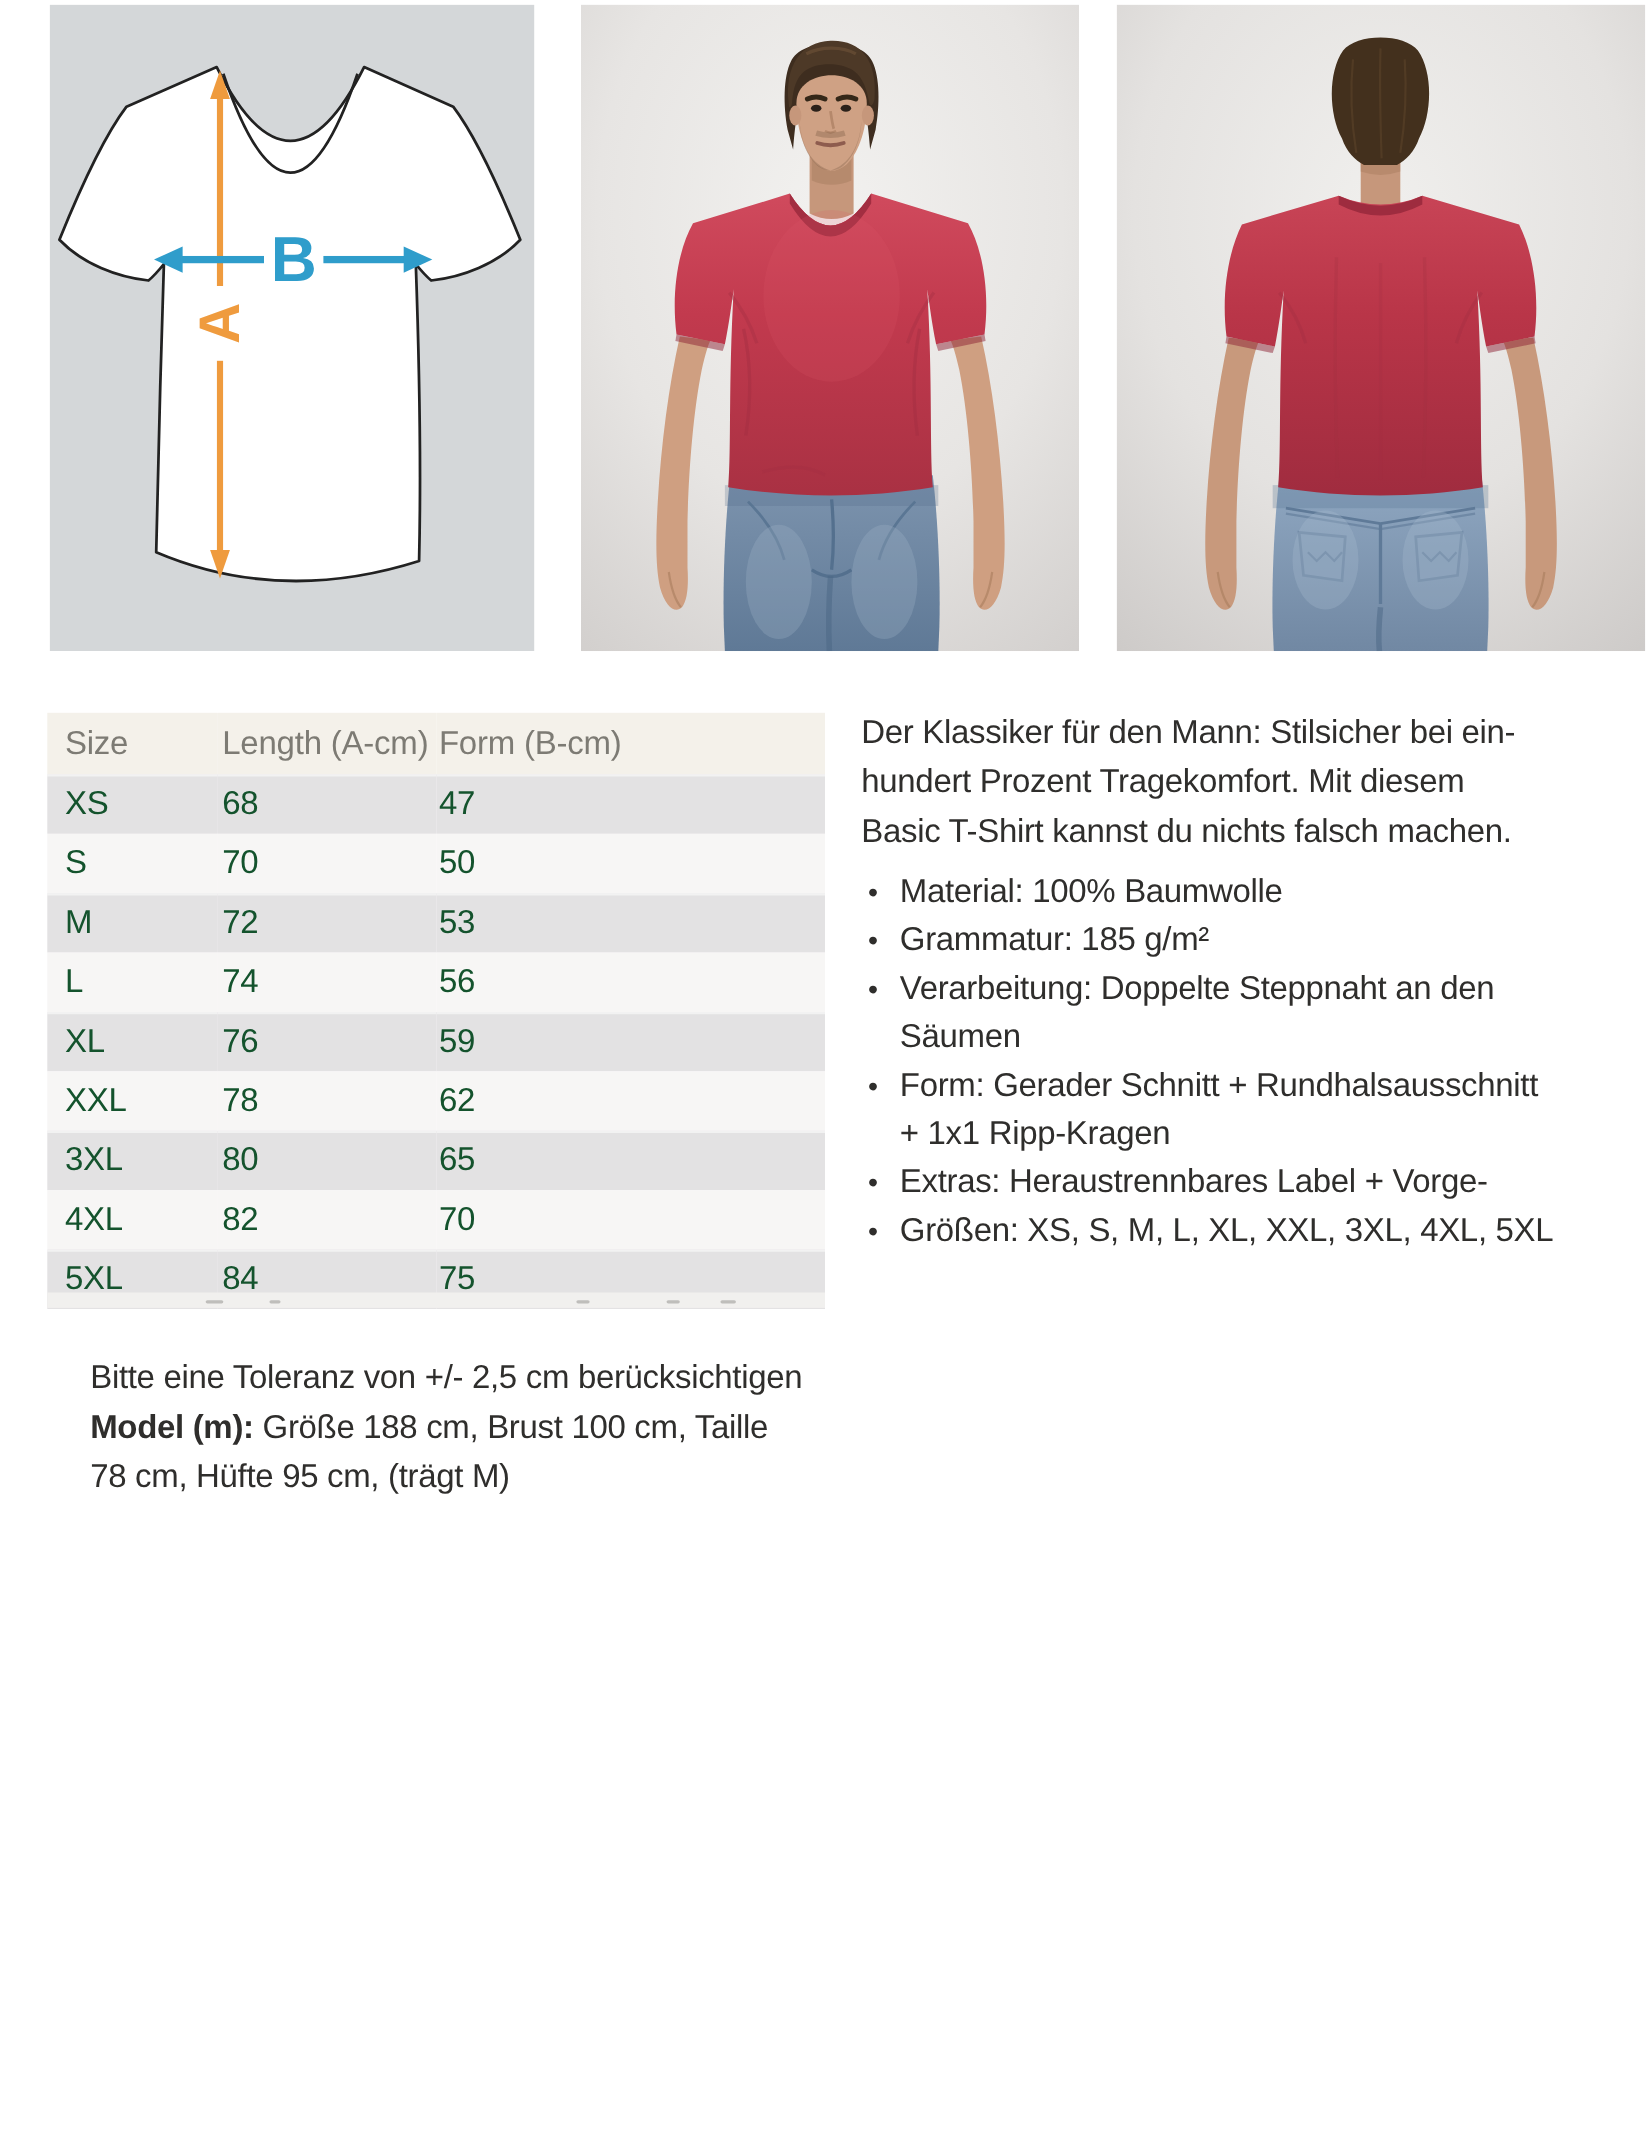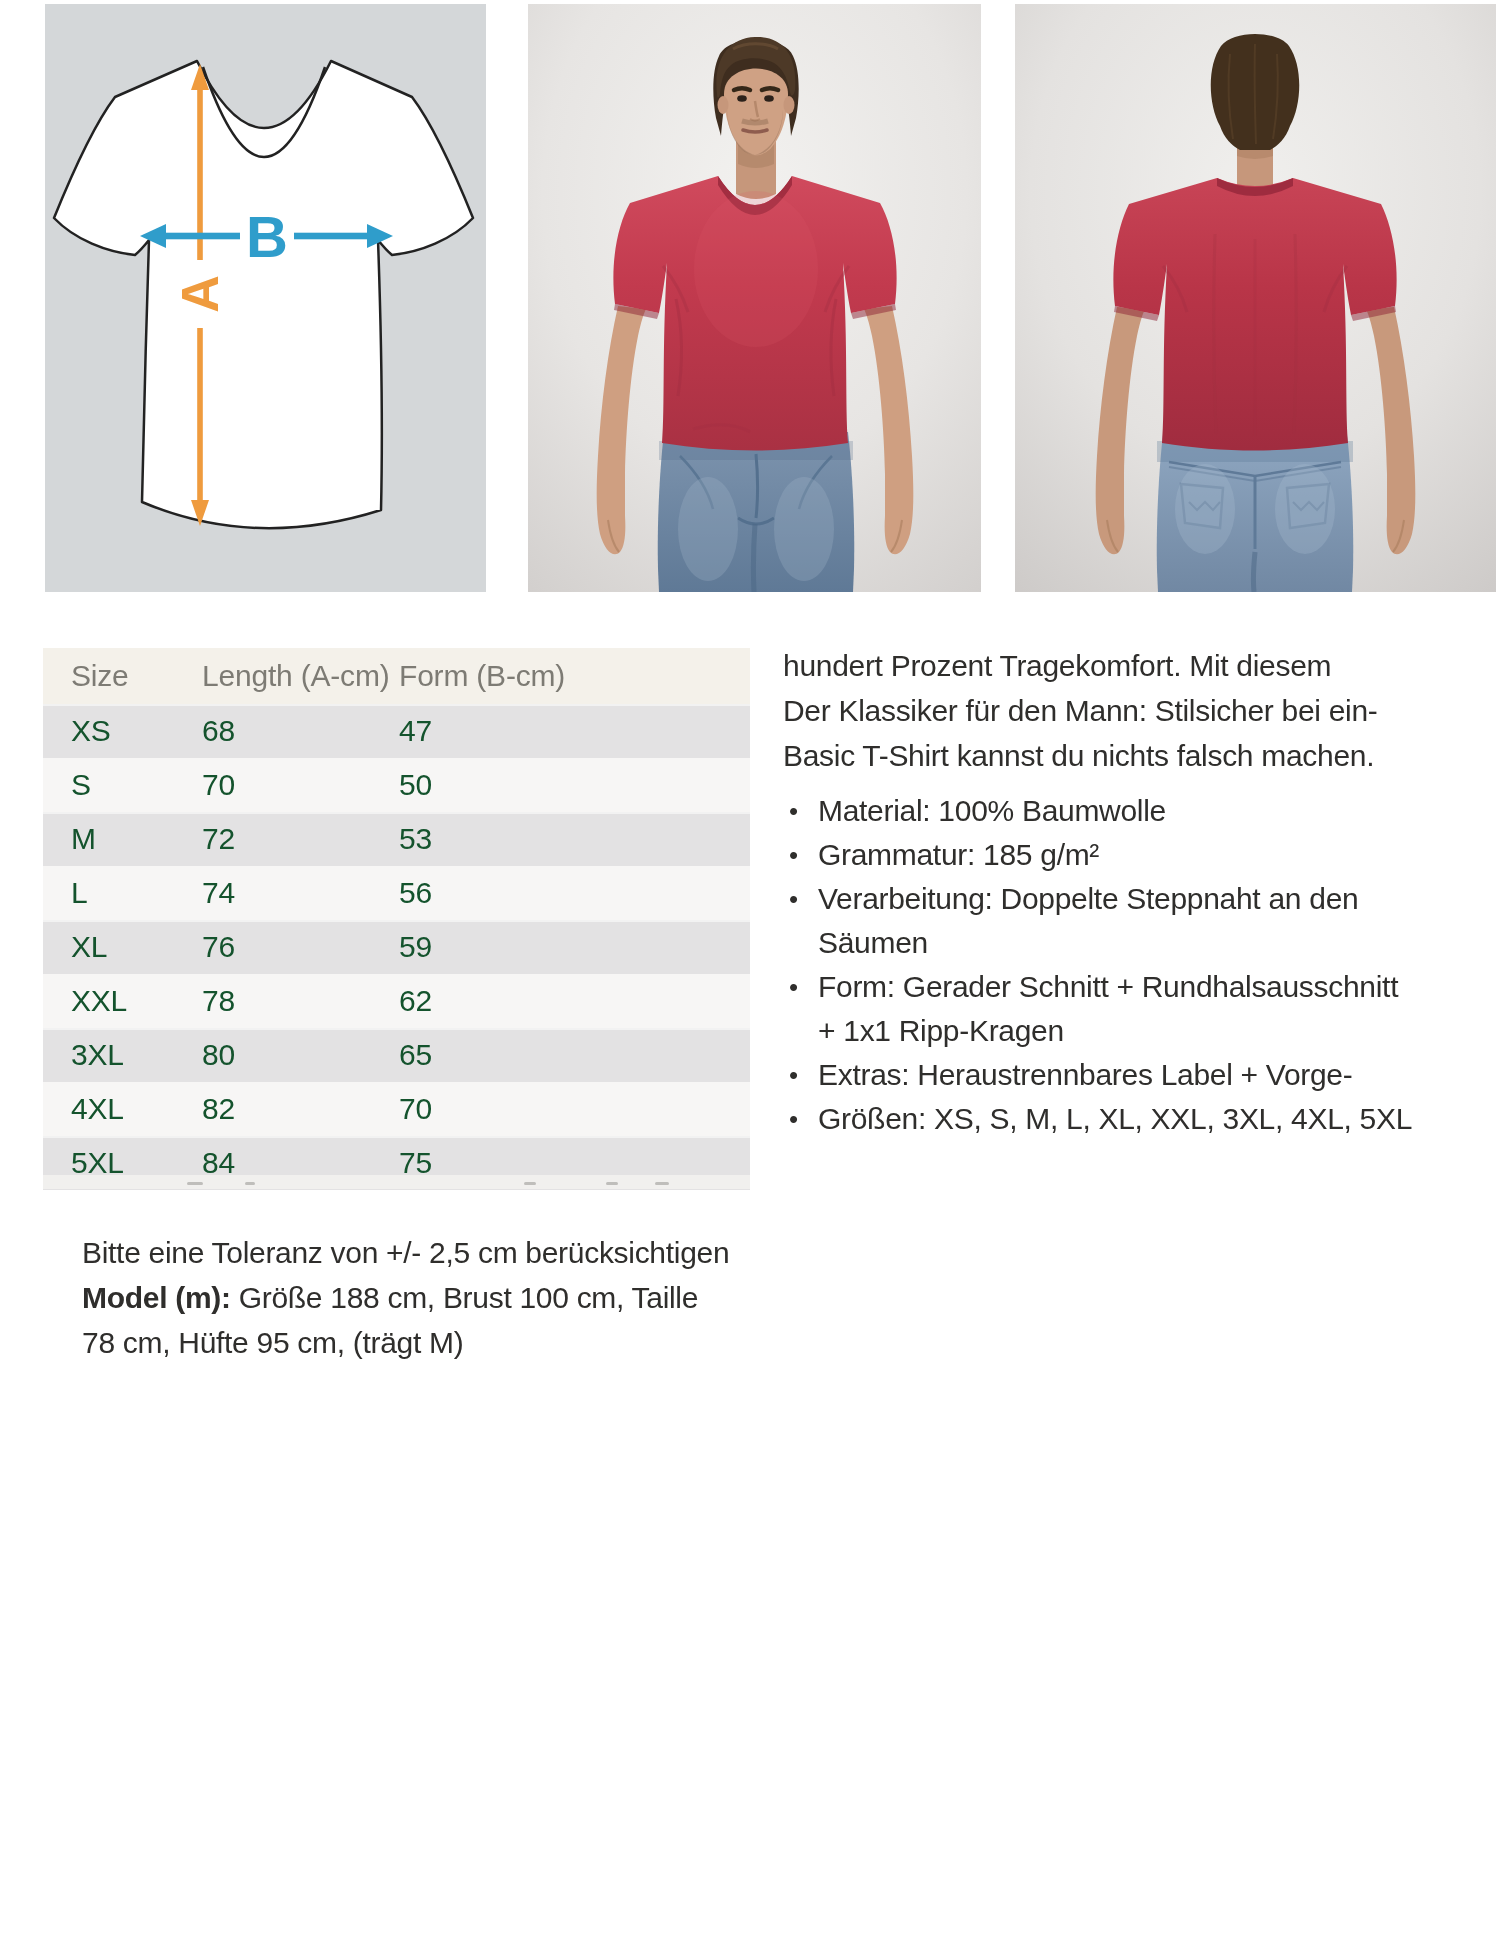--- a/index.html
+++ b/index.html
@@ -11,21 +11,21 @@
   #front-panel{left:528px;width:453px;}
   #back-panel{left:1015px;width:481px;}
 
   
   .size-table{position:absolute;left:43px;top:648px;width:707px;border-collapse:collapse;
               table-layout:fixed;font-size:30px;letter-spacing:-0.2px;}
   .size-table th{height:54px;background:#f4f1ea;color:#7d7b74;font-weight:400;text-align:left;}
   .size-table td{height:52px;color:#14532d;}
   .size-table tbody tr:nth-child(odd) td{background:#e3e2e3;box-shadow:inset 0 2px 0 rgba(255,255,255,.55);}
   .size-table tbody tr:nth-child(even) td{background:#f7f6f5;}
-  .size-table th:nth-child(1),.size-table td:nth-child(1){padding-left:28px;margin-left:20px;}
+  .size-table th:nth-child(1),.size-table td:nth-child(1){padding-left:16px;margin-left:20px;}
   .size-table th:nth-child(2),.size-table td:nth-child(2){padding-left:4px;}
   .size-table th:nth-child(3),.size-table td:nth-child(3){padding-left:2px;}
   .artifact-strip{position:absolute;left:43px;top:1175px;width:707px;height:14px;background:#f1f0ee;}
   .artifact-strip i{position:absolute;top:7px;height:3px;background:#aaa8a5;opacity:.7;border-radius:2px;}
 
   
   .description{position:absolute;left:783px;top:643px;width:700px;color:#2f2e2c;
                font-size:30px;letter-spacing:-0.3px;}
   .description .line{line-height:45px;white-space:nowrap;}
   .bullets{margin-top:11px;}
@@ -286,22 +286,22 @@
   <div class="artifact-strip">
     <i style="left:144px;width:16px"></i>
       <i style="left:202px;width:10px"></i>
     <i style="left:481px;width:12px"></i>
       <i style="left:563px;width:12px"></i>
       <i style="left:612px;width:14px"></i>
   </div>
 
   <div class="description">
     <div id="intro-lines">
+        <div class="line">Der Klassiker für den Mann: Stilsicher bei ein-</div>
         <div class="line">hundert Prozent Tragekomfort. Mit diesem</div>
-        <div class="line">Der Klassiker für den Mann: Stilsicher bei ein-</div>
         <div class="line">Basic T-Shirt kannst du nichts falsch machen.</div>
       </div>
     <div class="bullets" id="bullet-lines">
         <div class="b-line"><span class="dot">•</span>Material: 100% Baumwolle</div>
         <div class="b-line"><span class="dot">•</span>Grammatur: 185 g/m²</div>
         <div class="b-line"><span class="dot">•</span>Verarbeitung: Doppelte Steppnaht an den</div>
         <div class="b-cont">Säumen</div>
         <div class="b-line"><span class="dot">•</span>Form: Gerader Schnitt + Rundhalsausschnitt</div>
         <div class="b-cont">+ 1x1 Ripp-Kragen</div>
         <div class="b-line"><span class="dot">•</span>Extras: Heraustrennbares Label + Vorge-</div>

